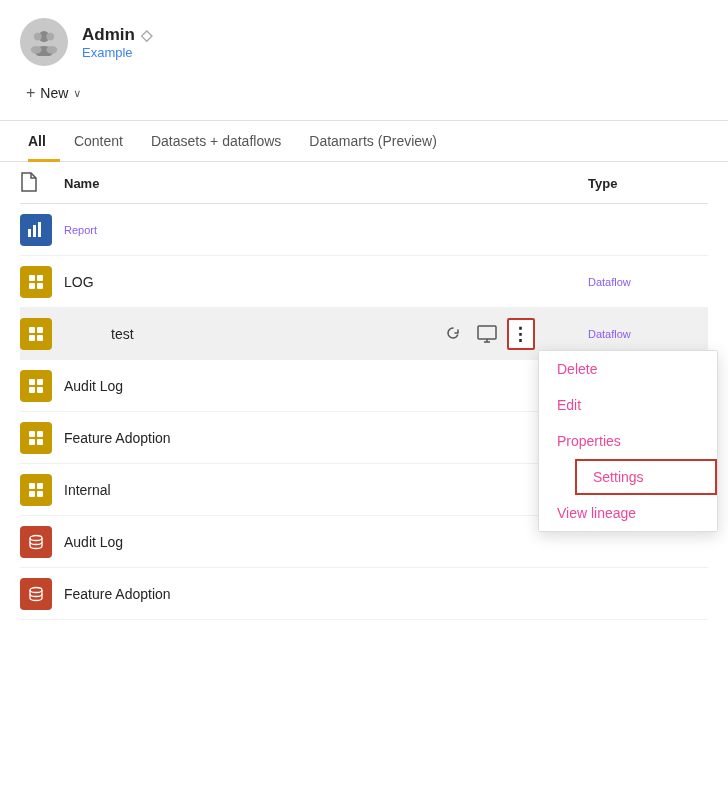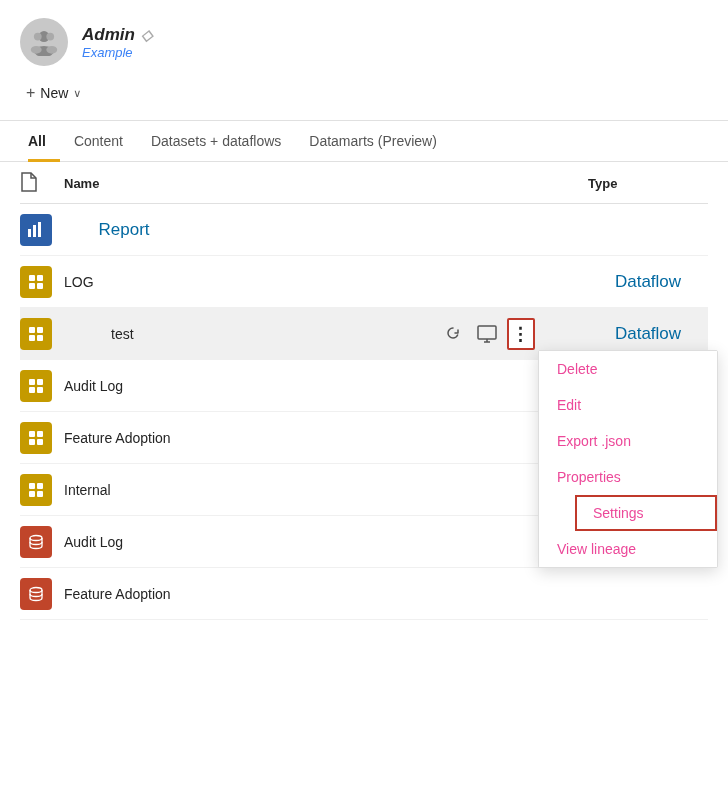--- a/index.html
+++ b/index.html
@@ -11,21 +11,20 @@
       width: 728px;
       min-height: 787px;
     }
 
     
     .header {
       display: flex;
       align-items: center;
       padding: 18px 20px 14px 20px;
       gap: 14px;
-      font-style: italic;
     }
     .avatar {
       width: 48px;
       height: 48px;
       border-radius: 50%;
       background: #c8c8c8;
       display: flex;
       align-items: center;
       justify-content: center;
       flex-shrink: 0;
@@ -159,21 +158,21 @@
       display: flex;
       align-items: center;
       justify-content: center;
       border-radius: 2px;
       color: #252525;
       font-size: 16px;
       font-weight: 700;
       letter-spacing: 0.5px;
       flex-shrink: 0;
     }
-    .col-type-val { width: 120px; font-size: 17px; color: #0369a1; text-align: center; }
+    .col-type-val { width: 120px; font-size: 11px; color: #8b5cf6; }
 
     
     .context-menu {
       position: absolute;
       right: -10px;
       top: 42px;
       background: #fff;
       border: 1px solid #ddd;
       box-shadow: 0 4px 16px rgba(0,0,0,0.15);
       z-index: 100;
@@ -312,21 +311,20 @@
       </button>
       <button class="more-btn" title="More options">
         <span style="font-size:18px; line-height:1; letter-spacing:1px;">⋮</span>
       </button>
     </div>
     <div class="col-type-val">Dataflow</div>
 
     <div class="context-menu">
       <div class="ctx-item">Delete</div>
       <div class="ctx-item">Edit</div>
-      <div class="ctx-item">Export .json</div>
       <div class="ctx-item">Properties</div>
       <div class="ctx-item highlighted">Settings</div>
       <div class="ctx-item">View lineage</div>
     </div>
   </div>
 
   <div class="table-row">
     <div class="col-icon">
       <div class="item-icon icon-dataflow">
         <svg width="18" height="18" viewBox="0 0 18 18" fill="none">

